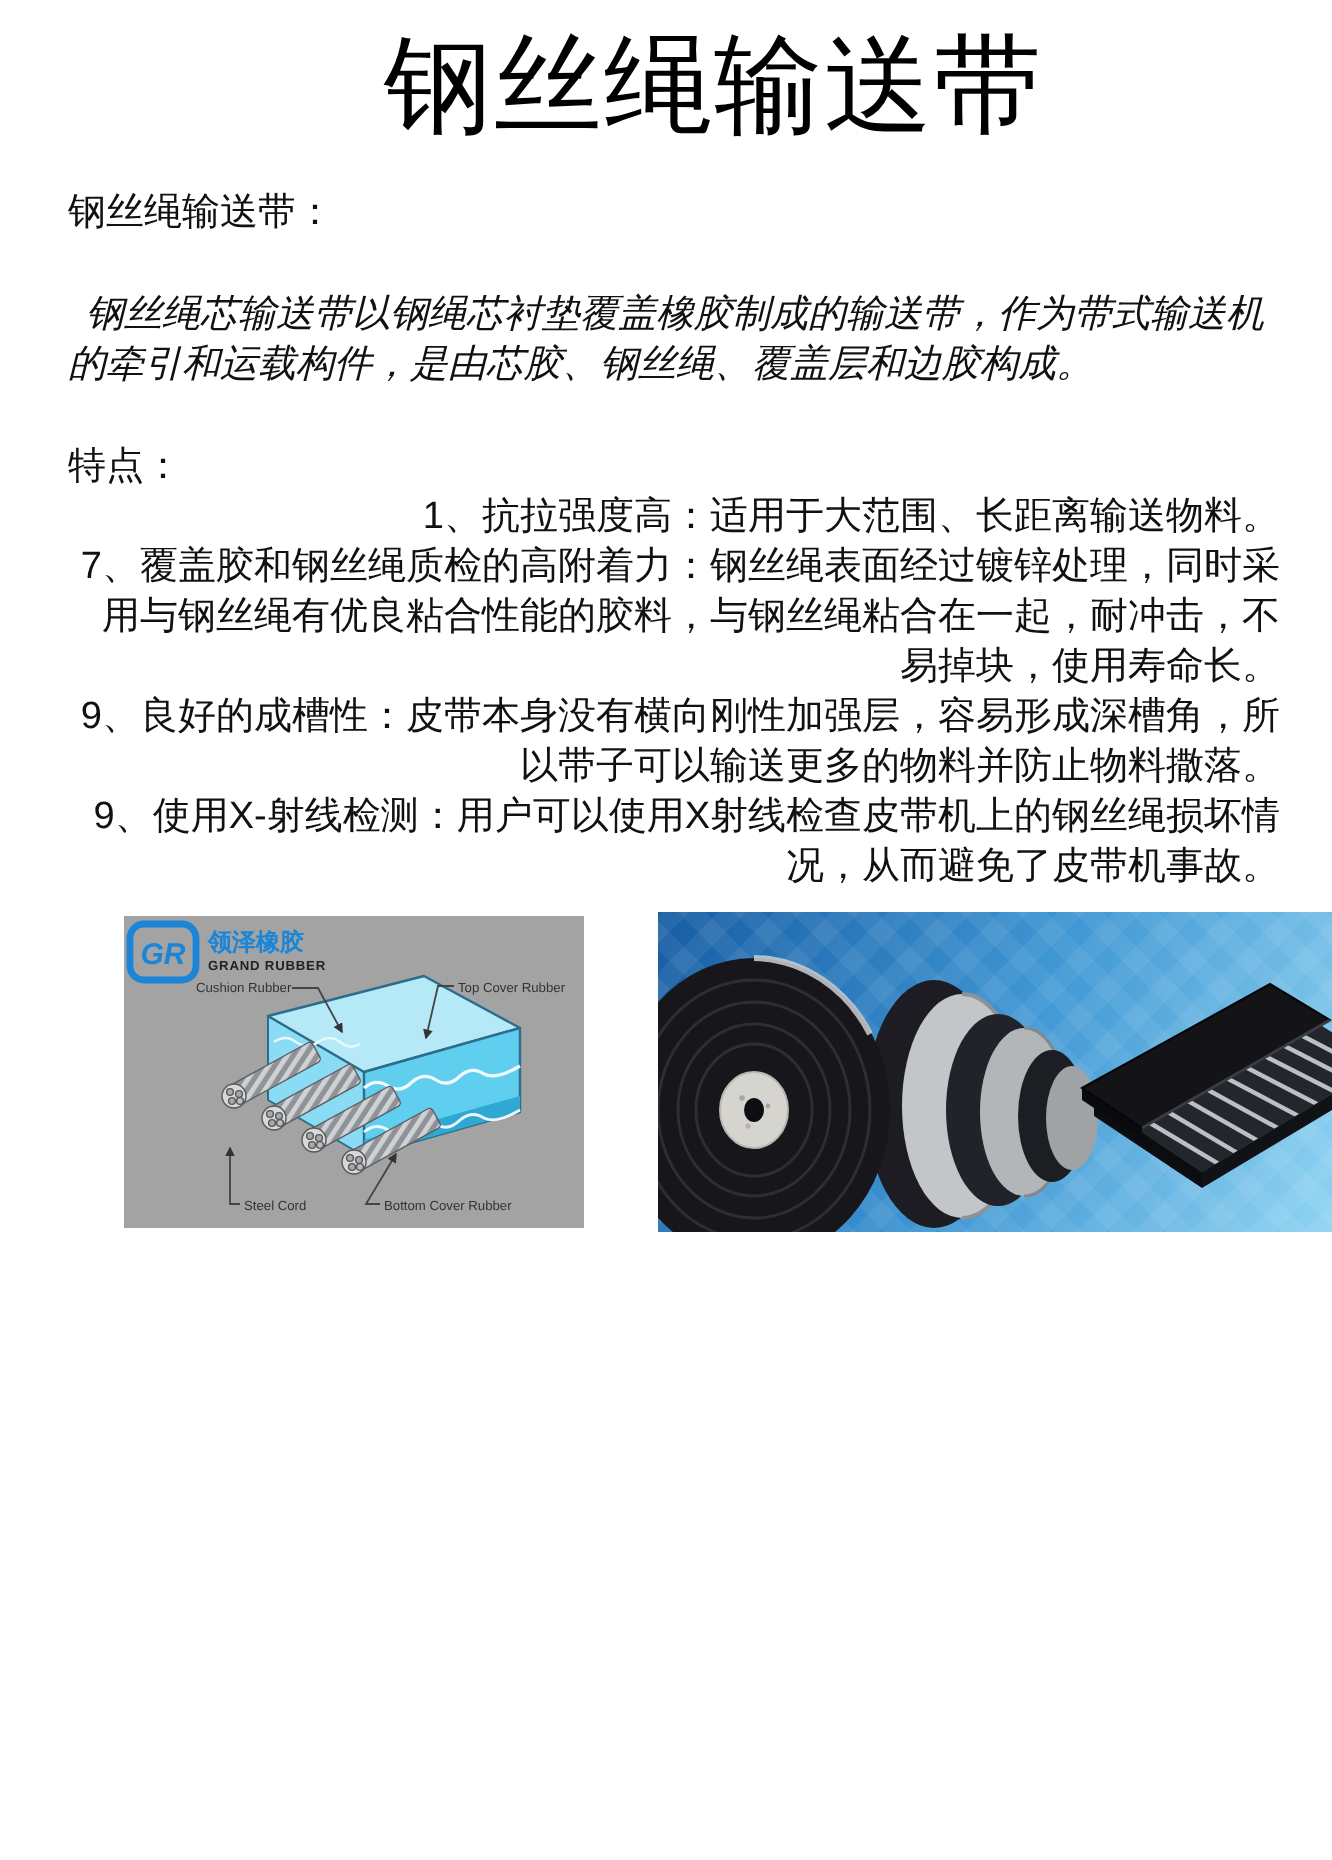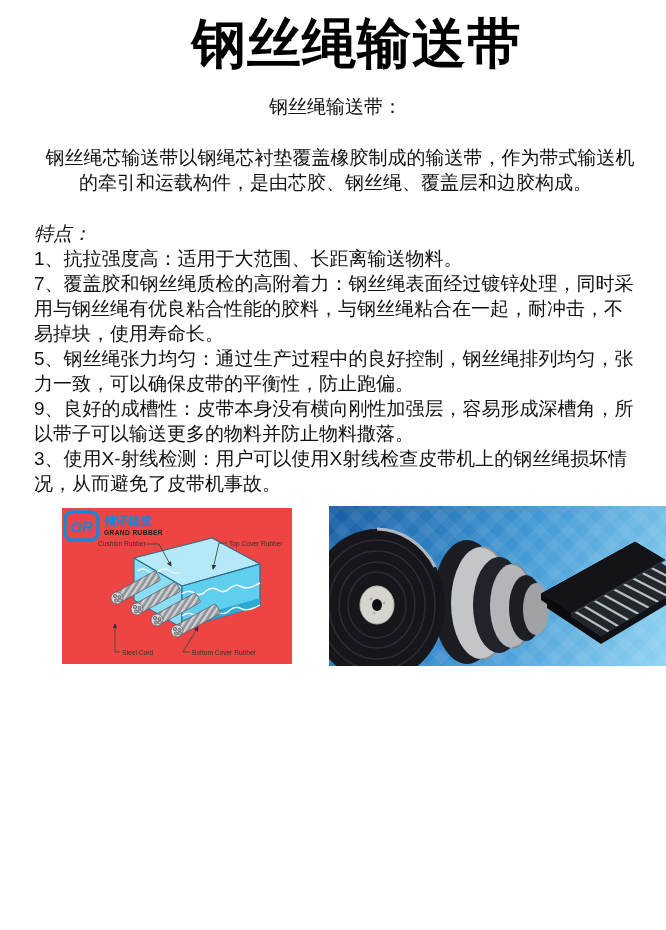--- a/index.html
+++ b/index.html
@@ -16,44 +16,44 @@
     width:666px;height:930px;overflow:hidden;
     background:var(--page-bg);
     color:var(--text);
     font-family:"Liberation Sans","DejaVu Sans",sans-serif;
   }
   .page{width:666px;height:930px;position:relative;}
   .doc-title{
     margin:12px 0 20px 0;
     text-align:center;
     font-size:54px;
-    font-weight:bold;
+    font-weight:normal;
     line-height:1.15;
     color:#000;
     letter-spacing:1px;
     padding-left:48px;
   }
   .content{
     padding:0 26px 0 34px;
     font-size:19px;
     line-height:25px;
   }
-  .block{margin:0 3px 26px 0;text-align:center;}
-  .para{text-indent:9px;}
-  .features-label{margin:0;font-style:italic;}
-  .feature-item{margin:0;}
+  .block{margin:0 3px 26px 0;}
+  .para{text-indent:9px;font-style:italic;}
+  .features-label{margin:0;}
+  .feature-item{margin:0;text-align:right;}
   .figures{
     position:relative;
     height:166px;
     margin-top:10px;
   }
   .fig-diagram{
     position:absolute;left:28px;top:2px;
     width:230px;height:156px;
-    background:#ef4444;
+    background:#a3a3a3;
   }
   .fig-photo{
     position:absolute;left:295px;top:0;
     width:365px;height:160px;
     background:
       repeating-linear-gradient(45deg, rgba(255,255,255,0.06) 0 10px, rgba(255,255,255,0) 10px 20px),
       repeating-linear-gradient(-45deg, rgba(255,255,255,0.06) 0 10px, rgba(255,255,255,0) 10px 20px),
       linear-gradient(115deg, var(--photo-bg-dark) 0%, var(--photo-bg-mid) 48%, var(--photo-bg-light) 100%);
     overflow:hidden;
   }
@@ -68,23 +68,22 @@
 
   <div class="content">
     <div class="block">钢丝绳输送带：</div>
     <div class="block para">钢丝绳芯输送带以钢绳芯衬垫覆盖橡胶制成的输送带，作为带式输送机的牵引和运载构件，是由芯胶、钢丝绳、覆盖层和边胶构成。</div>
 
 
     <div class="features-label">特点：</div>
     <div>
       <div class="feature-item">1、抗拉强度高：适用于大范围、长距离输送物料。</div>
       <div class="feature-item">7、覆盖胶和钢丝绳质检的高附着力：钢丝绳表面经过镀锌处理，同时采用与钢丝绳有优良粘合性能的胶料，与钢丝绳粘合在一起，耐冲击，不易掉块，使用寿命长。</div>
-      <div class="feature-item">5、钢丝绳张力均匀：通过生产过程中的良好控制，钢丝绳排列均匀，张力一致，可以确保皮带的平衡性，防止跑偏。</div>
       <div class="feature-item">9、良好的成槽性：皮带本身没有横向刚性加强层，容易形成深槽角，所以带子可以输送更多的物料并防止物料撒落。</div>
-      <div class="feature-item">3、使用X-射线检测：用户可以使用X射线检查皮带机上的钢丝绳损坏情况，从而避免了皮带机事故。</div>
+      <div class="feature-item">9、使用X-射线检测：用户可以使用X射线检查皮带机上的钢丝绳损坏情况，从而避免了皮带机事故。</div>
     </div>
 
     <div class="figures">
 
       <div class="fig-diagram">
         <svg width="230" height="156" viewBox="0 0 230 156">
           <defs>
             <marker id="arr" viewBox="0 0 10 10" refX="8.5" refY="5" markerWidth="5.5" markerHeight="5.5" orient="auto-start-reverse">
               <path d="M0,0 L10,5 L0,10 z" fill="#333"></path>
             </marker>

